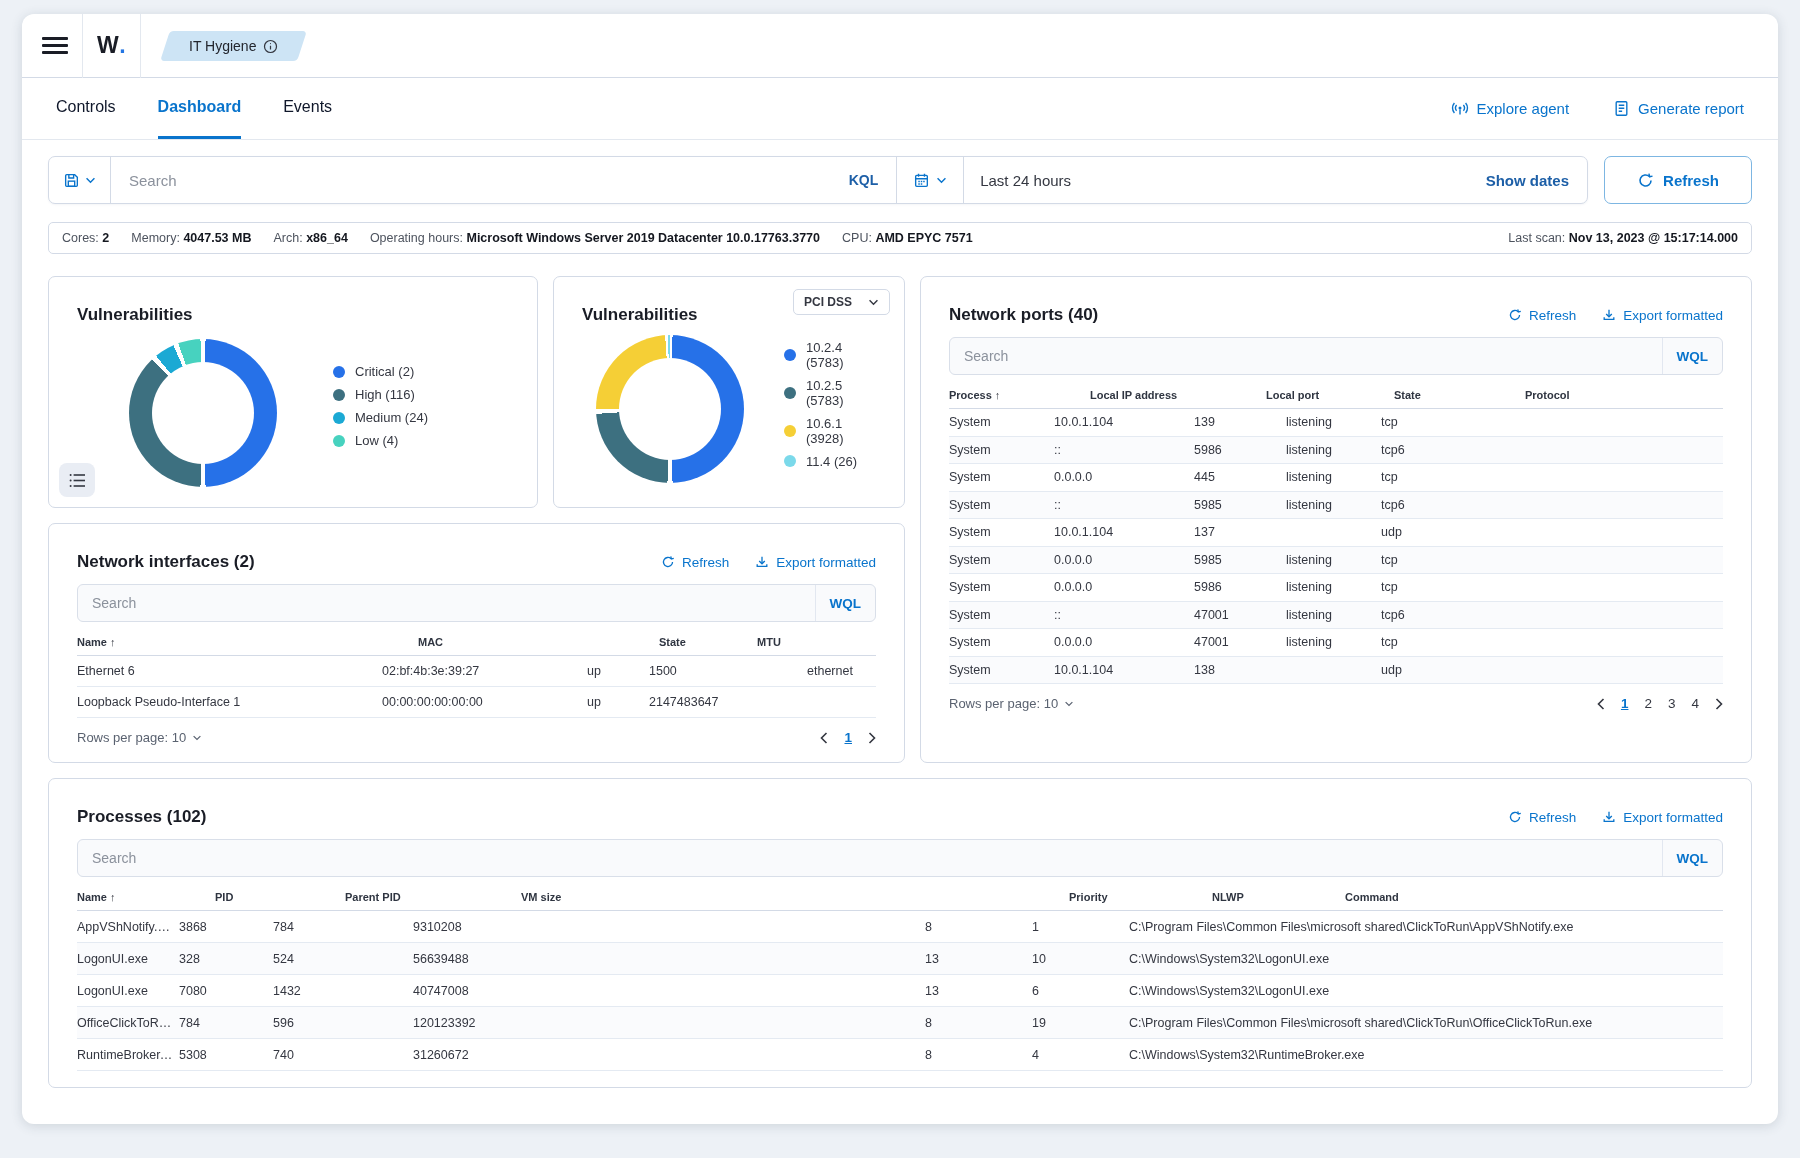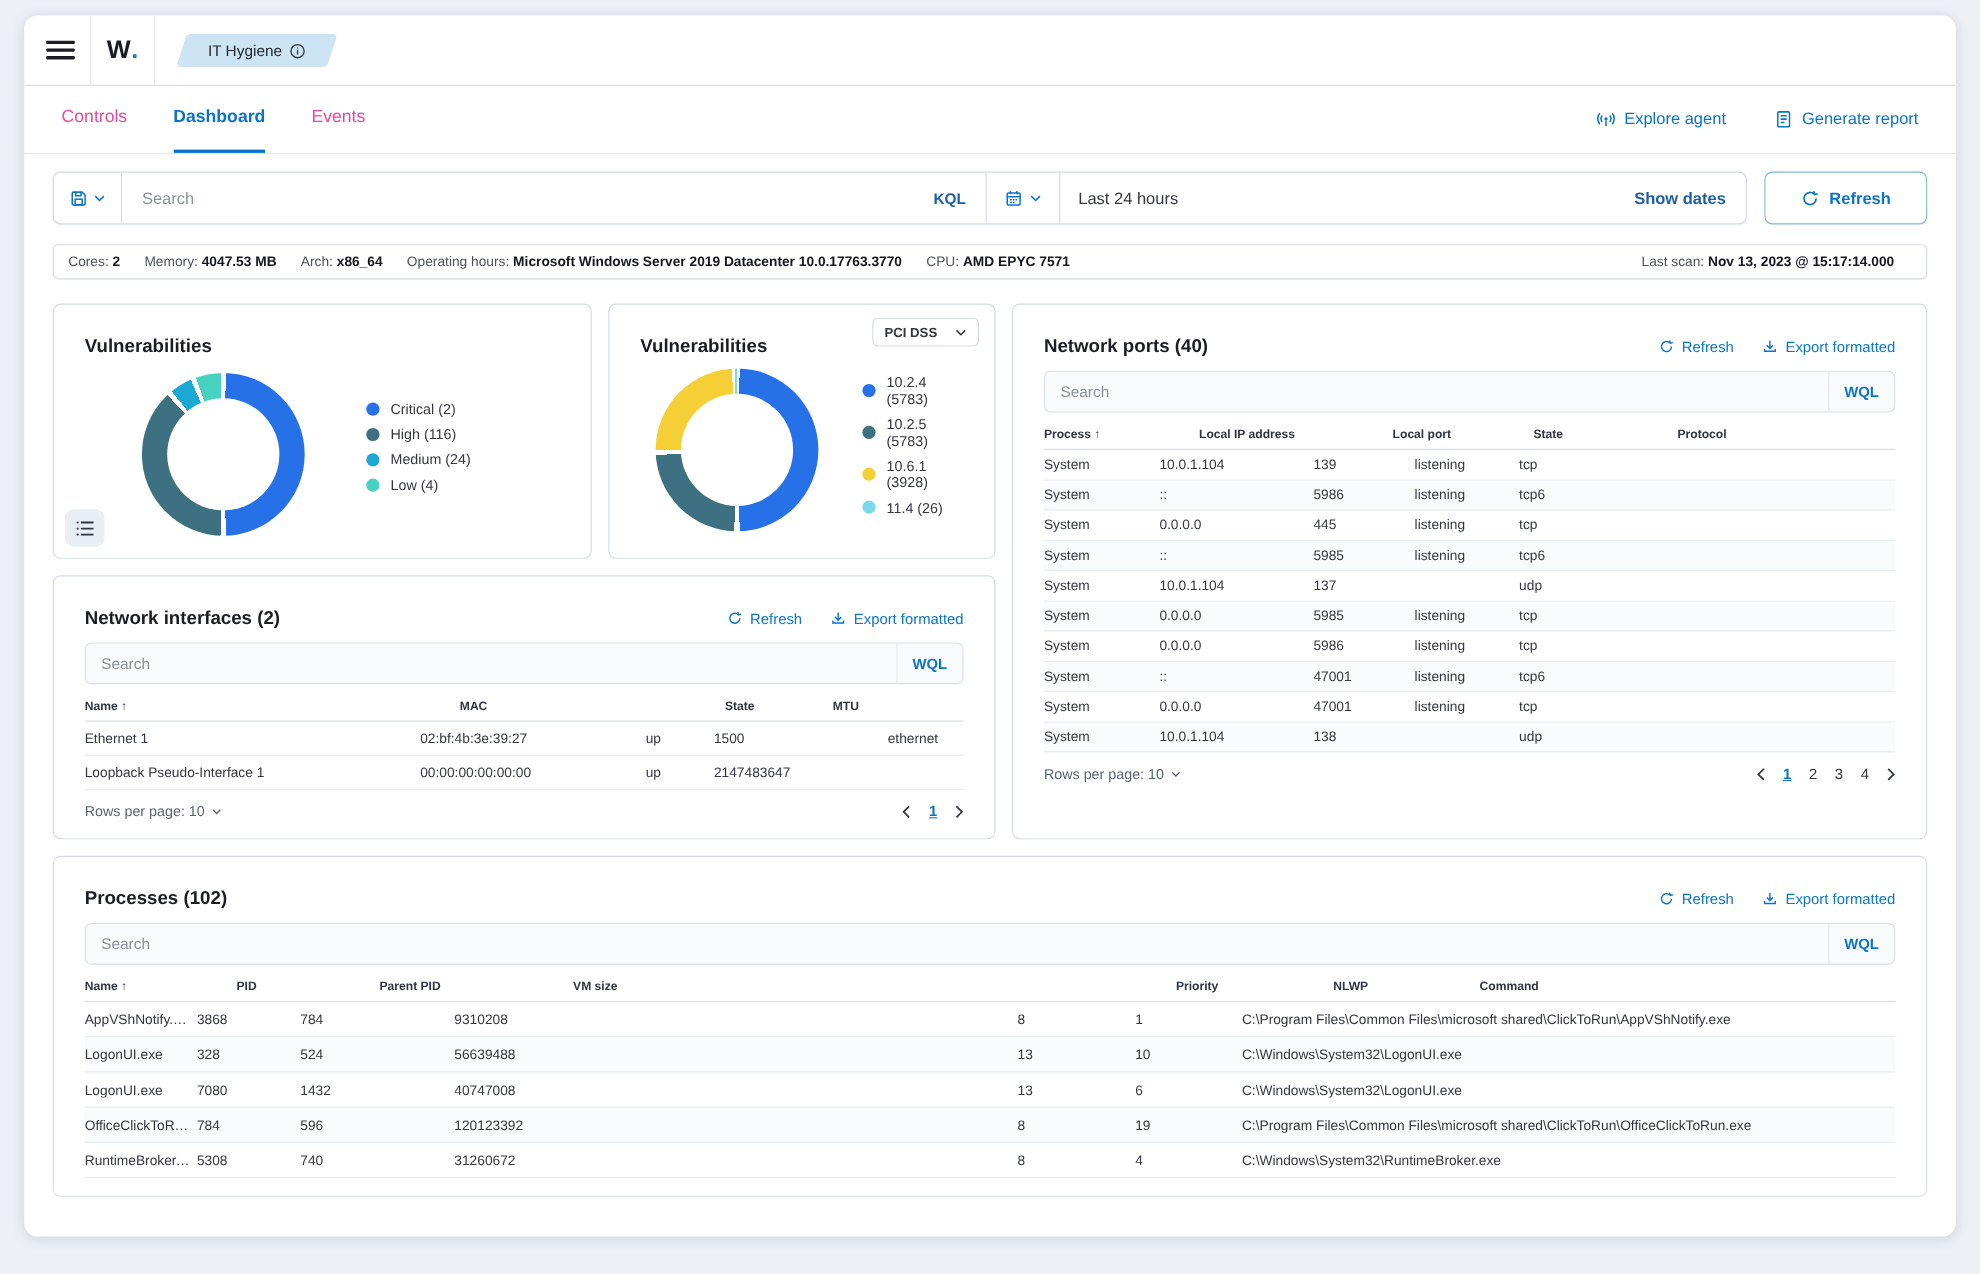--- a/index.html
+++ b/index.html
@@ -15,21 +15,21 @@
   .logo b { color:#2476e3; }
   .crumb-wrap { margin-left:10px; }
   .crumb { background:#cde4f5; padding:7px 24px; transform:skewX(-18deg); border-radius:4px; }
   .crumb-inner { transform:skewX(18deg); display:flex; align-items:center; gap:7px; font-size:14px; color:#23262e; }
   .nav-right { margin-left:auto; display:flex; align-items:center; }
   .icon { display:inline-flex; vertical-align:middle; }
   .user-btn { display:flex; align-items:center; gap:8px; font-size:15px; color:#343741; }
 
   
   .tabsbar { height:62px; display:flex; align-items:stretch; border-bottom:1px solid #e3e8ef; padding:0 34px; }
-  .tab { display:flex; align-items:center; margin-right:42px; font-size:16px; color:#ec4899; cursor:pointer; border-bottom:3px solid transparent; }
+  .tab { display:flex; align-items:center; margin-right:42px; font-size:16px; color:#0f172a; cursor:pointer; border-bottom:3px solid transparent; }
   .tab.active { color:#0974cc; font-weight:600; border-bottom-color:#0974cc; }
   .tabs-actions { margin-left:auto; display:flex; align-items:center; gap:44px; }
   .blue-link { display:flex; align-items:center; gap:8px; color:#0974cc; font-size:15px; cursor:pointer; white-space:nowrap; }
 
   
   .filter-row { display:flex; gap:16px; margin:16px 26px 0; }
   .query-bar { flex:1; display:flex; align-items:stretch; height:48px; border:1px solid #d3dae6; border-radius:7px; background:#fff; box-shadow:0 1px 2px rgba(120,130,150,.08); overflow:hidden; }
   .cell-save { width:62px; display:flex; align-items:center; justify-content:center; gap:5px; border-right:1px solid #d3dae6; color:#0974cc; cursor:pointer; }
   .cell-input { flex:1.45; display:flex; align-items:center; padding:0 18px; }
   .cell-input input { border:none; outline:none; width:100%; font-size:15px; font-family:inherit; color:#343741; }
@@ -38,21 +38,21 @@
   .cell-cal { display:flex; align-items:center; gap:6px; padding:0 16px; border-left:1px solid #d3dae6; border-right:1px solid #d3dae6; color:#0974cc; cursor:pointer; }
   .cell-range { flex:1; display:flex; align-items:center; padding:0 16px; font-size:15px; color:#343741; cursor:pointer; }
   .show-dates { display:flex; align-items:center; padding:0 18px; font-size:15px; font-weight:700; color:#1d5fa7; cursor:pointer; }
   .refresh-btn { width:148px; height:48px; border:1px solid #7db6e2; border-radius:7px; background:#fff; color:#0974cc; font-size:15px; font-weight:600; display:flex; align-items:center; justify-content:center; gap:9px; cursor:pointer; font-family:inherit; }
 
   
   .sysbar { margin:18px 26px 0; border:1px solid #d3dae6; border-radius:5px; height:32px; display:flex; align-items:center; padding:0 13px; font-size:12.5px; }
   .sys-item { margin-right:22px; white-space:nowrap; }
   .sys-item .lbl { color:#4d535e; }
   .sys-item .val { color:#14171f; font-weight:700; }
-  .sys-last { margin-left:auto; margin-right:16px; }
+  .sys-last { margin-left:auto; margin-right:0; }
 
   
   .content { position:relative; padding:22px 26px 0; }
   .panel { background:#fff; border:1px solid #d3dae6; border-radius:7px; padding:28px; }
   .grid-top { display:flex; gap:15px; }
   .col-left { width:857px; display:flex; flex-direction:column; gap:15px; }
   .vuln-row { display:flex; gap:15px; }
   .panel-vuln1 { width:490px; height:232px; position:relative; }
   .panel-vuln2 { flex:1; height:232px; position:relative; }
   .panel-if { height:240px; }
@@ -346,21 +346,21 @@
           <div class="tbl">
             <div class="tr head cols-if">
               <span class="th"><span>Name</span><span class="sort-arrow">↑</span></span>
               <span class="th">MAC</span>
               <span class="th">State</span>
               <span class="th">MTU</span>
               <span class="th">Type</span>
             </div>
             <div class="rows-if">
                 <div class="tr cols-if">
-                <span class="td"><span class="if-name">Ethernet 1</span></span>
+                <span class="td"><span class="if-name">Ethernet 6</span></span>
                 <span class="td">02:bf:4b:3e:39:27</span>
                 <span class="td">up</span>
                 <span class="td">1500</span>
                 <span class="td">ethernet</span>
               </div>
                 <div class="tr cols-if">
                 <span class="td"><span class="if-name">Loopback Pseudo-Interface 1</span></span>
                 <span class="td">00:00:00:00:00:00</span>
                 <span class="td">up</span>
                 <span class="td">2147483647</span>

